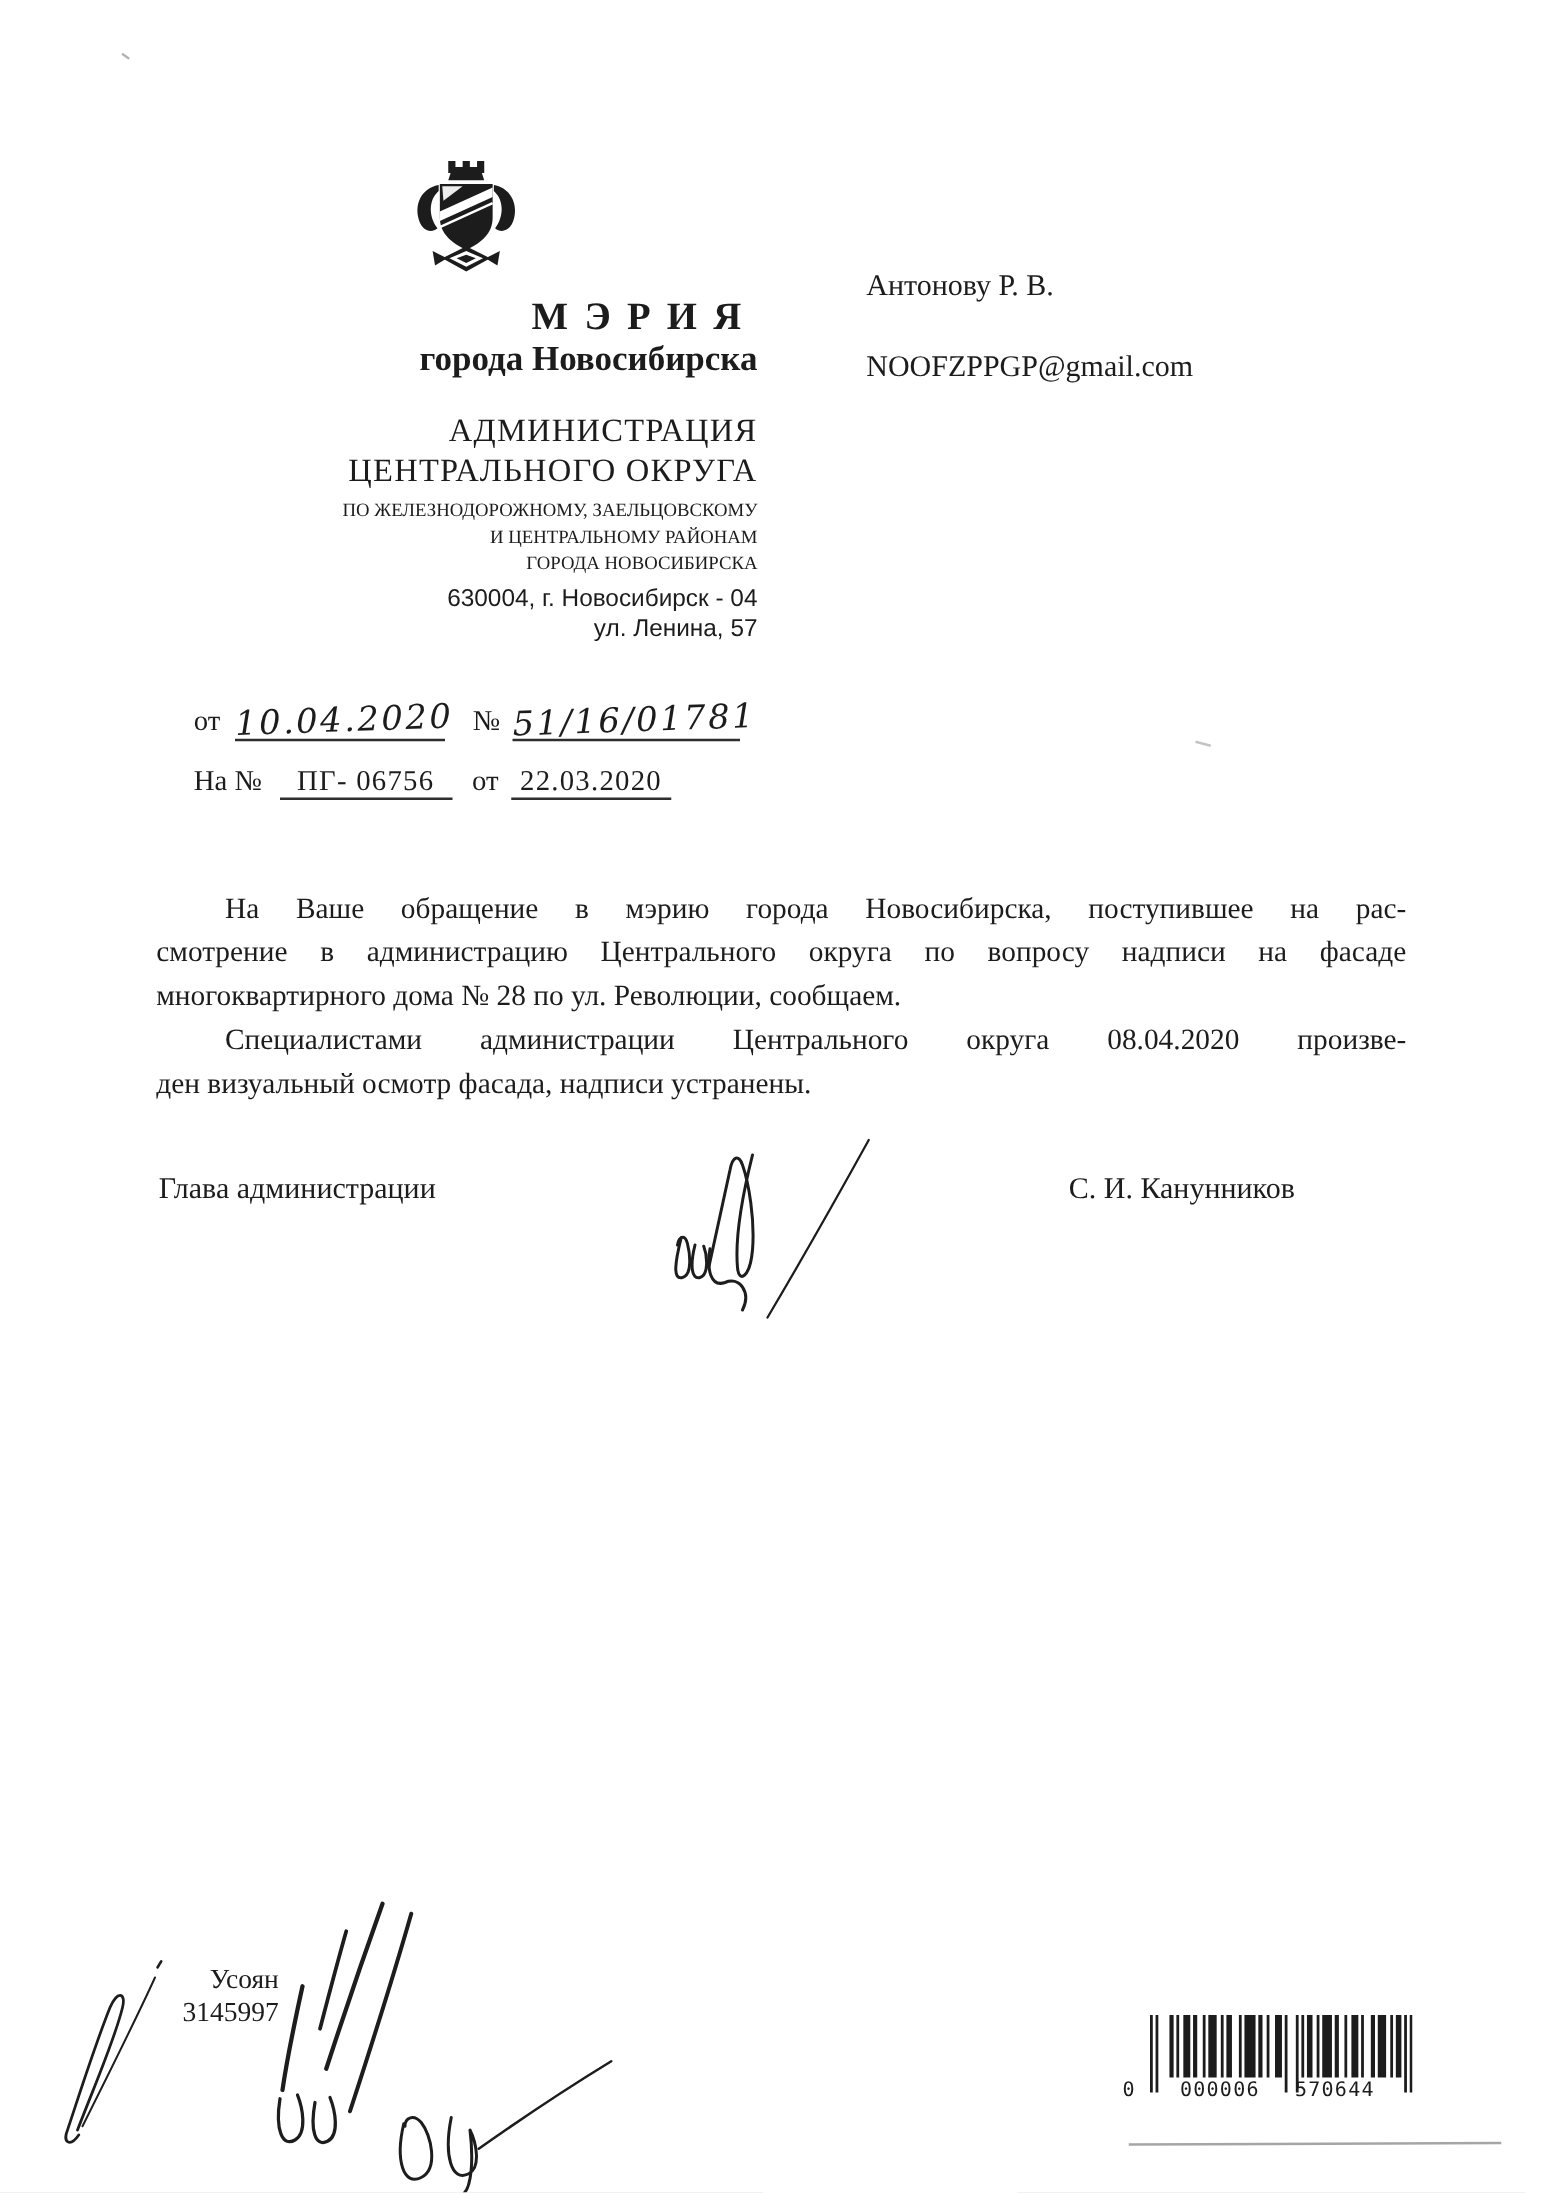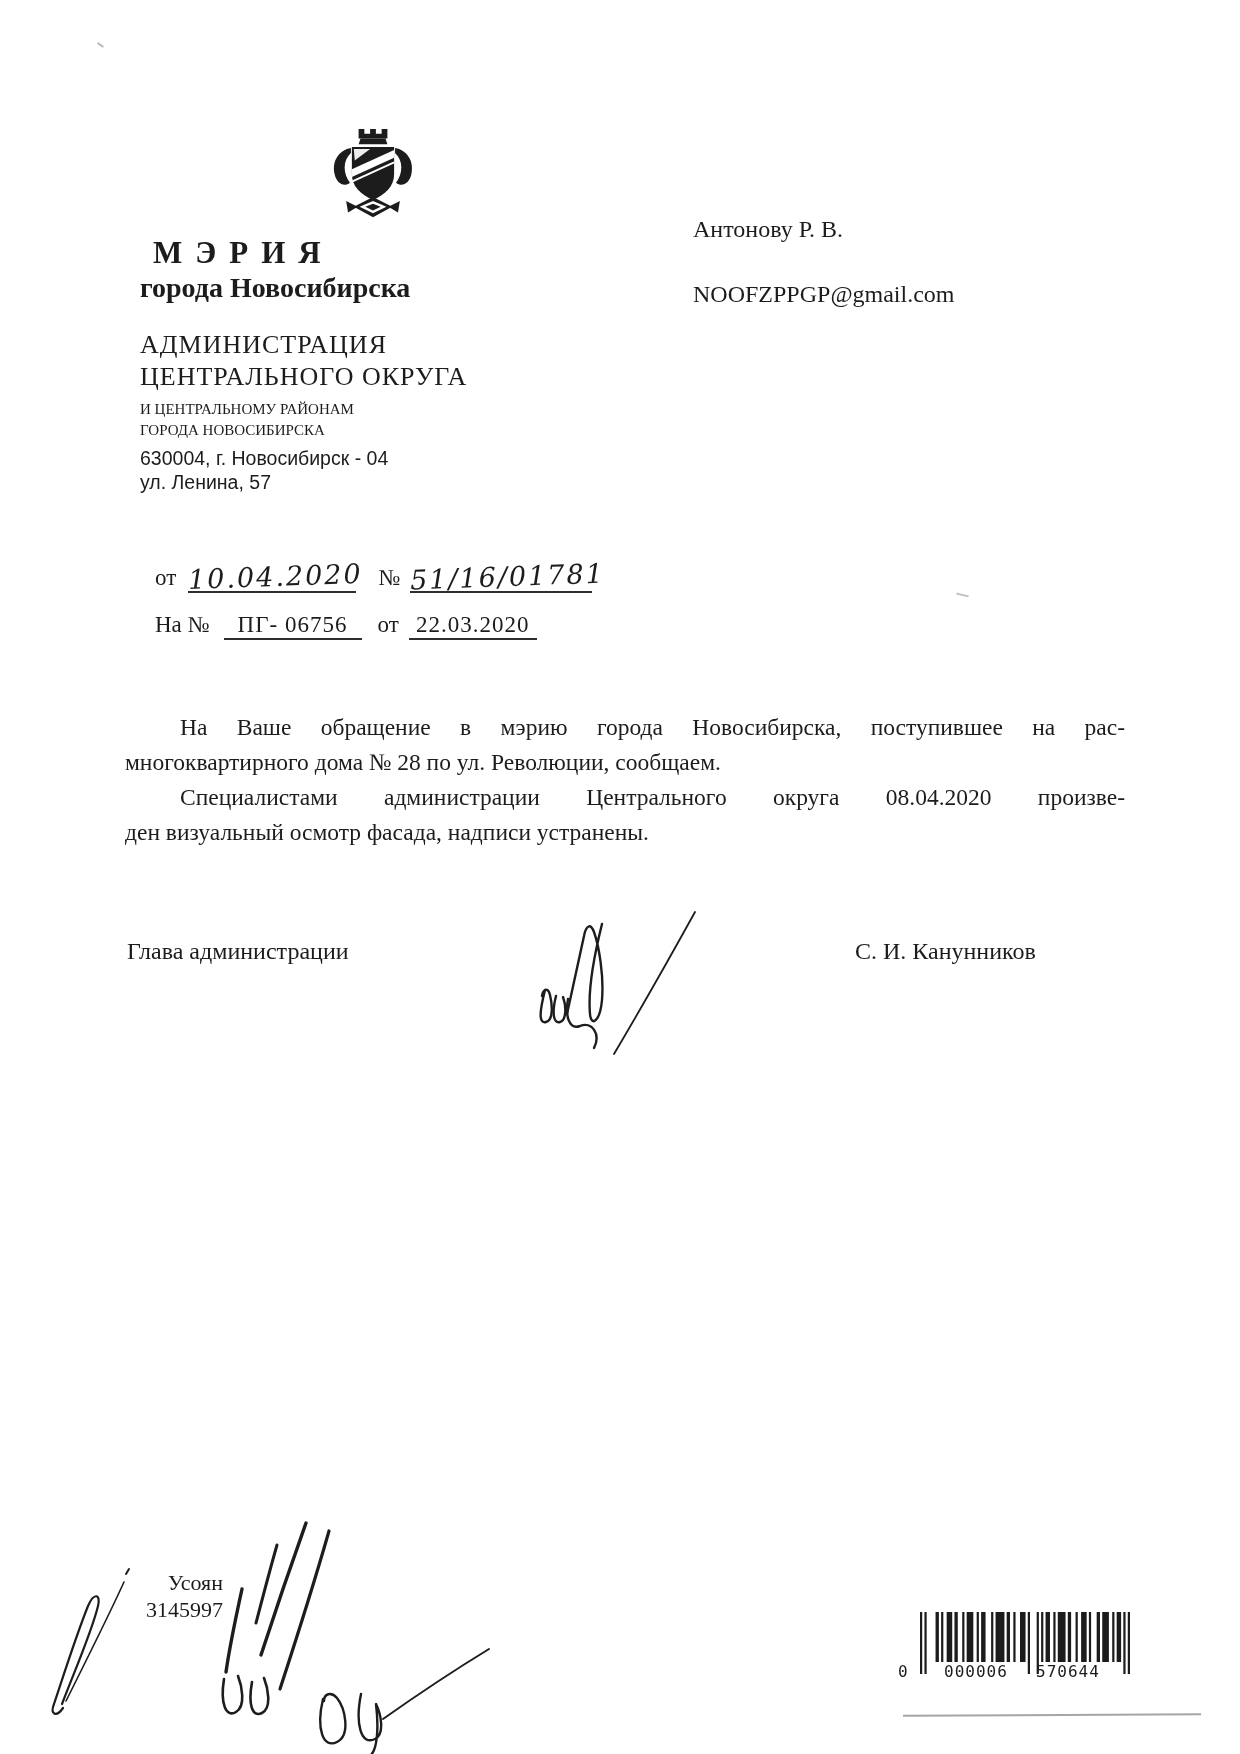--- a/index.html
+++ b/index.html
@@ -2,21 +2,21 @@
 <html><head>
 <meta charset="utf-8">
 <style>
   html,body { margin:0; padding:0; background:#e8e8e8; }
   .page {
     position:relative; width:1240px; height:1754px; margin:0 auto;
     background:#ffffff; color:#1c1c1c; overflow:hidden;
     font-family:"Liberation Serif", serif;
   }
   
-  .letterhead { position:absolute; left:140px; top:122px; width:466px; text-align:left; }
+  .letterhead { position:absolute; left:140px; top:122px; width:466px; text-align:right; }
   .emblem { display:block; margin:0 auto; width:96px; height:104px; }
   .org1 { font-size:31px; font-weight:bold; letter-spacing:13px; padding-left:13px; margin-top:10px; line-height:34px; }
   .org2 { font-size:28px; font-weight:bold; margin-top:2px; line-height:32px; }
   .dept1 { font-size:26px; margin-top:26px; line-height:30px; letter-spacing:1px; }
   .dept2 { font-size:26px; margin-top:2px; line-height:30px; letter-spacing:1px; }
   .districts { font-size:15px; line-height:21px; margin-top:7px; }
   .addr { font-family:"Liberation Sans", sans-serif; font-size:19.5px; line-height:24px; margin-top:5px; }
   
   .ref-row { position:absolute; font-size:23px; white-space:nowrap; }
   .ref-row1 { left:155px; top:560px; }
@@ -76,20 +76,21 @@
       <path d="M78,80 L66,86 L76,92 z" fill="#1c1c1c"></path>
       <path d="M30,86 L50,76 L70,86 L50,97 z" fill="#1c1c1c"></path>
       <path d="M36,86 L50,80 L64,86 L50,93 z" fill="#ffffff"></path>
       <path d="M42,86 L50,83 L58,86 L50,90 z" fill="#1c1c1c"></path>
     </svg>
     <div class="org1">МЭРИЯ</div>
     <div class="org2">города Новосибирска</div>
     <div class="dept1">АДМИНИСТРАЦИЯ</div>
     <div class="dept2">ЦЕНТРАЛЬНОГО ОКРУГА</div>
     <div class="districts">
+      <div>ПО ЖЕЛЕЗНОДОРОЖНОМУ, ЗАЕЛЬЦОВСКОМУ</div>
       <div>И ЦЕНТРАЛЬНОМУ РАЙОНАМ</div>
       <div>ГОРОДА НОВОСИБИРСКА</div>
     </div>
     <div class="addr">
       <div>630004, г. Новосибирск - 04</div>
       <div>ул. Ленина, 57</div>
     </div>
   </div>
 
   <div class="ref-row ref-row1">
@@ -97,20 +98,21 @@
   </div>
   <div class="ref-row ref-row2">
     <span class="lbl">На №</span><span class="u u-num2"><span class="typed">ПГ- 06756</span></span><span class="lbl mid">от</span><span class="u u-date2"><span class="typed">22.03.2020</span></span>
   </div>
 
   <div class="recipient-name">Антонову Р. В.</div>
   <div class="recipient-email">NOOFZPPGP@gmail.com</div>
 
   <div class="body-text">
     <div class="body-line j indent">На Ваше обращение в мэрию города Новосибирска, поступившее на рас-</div>
+    <div class="body-line j">смотрение в администрацию Центрального округа по вопросу надписи на фасаде</div>
     <div class="body-line">многоквартирного дома № 28 по ул. Революции, сообщаем.</div>
     <div class="body-line j indent">Специалистами администрации Центрального округа 08.04.2020 произве-</div>
     <div class="body-line">ден визуальный осмотр фасада, надписи устранены.</div>
   </div>
 
   <div class="sign-title">Глава администрации</div>
   <div class="sign-name">С. И. Канунников</div>
   <svg class="main-signature" width="215" height="160" viewBox="0 0 215 160" aria-hidden="true">
     <path class="ink" stroke-width="1.8" d="M197,14 C176,52 148,102 116,156"></path>
     <path class="ink" stroke-width="2.4" d="M104,26 C96,58 90,94 92,116 C93,129 102,124 104,102 C106,78 101,48 96,34 C93,25 88,27 86,38 C79,69 73,98 69,116"></path>

